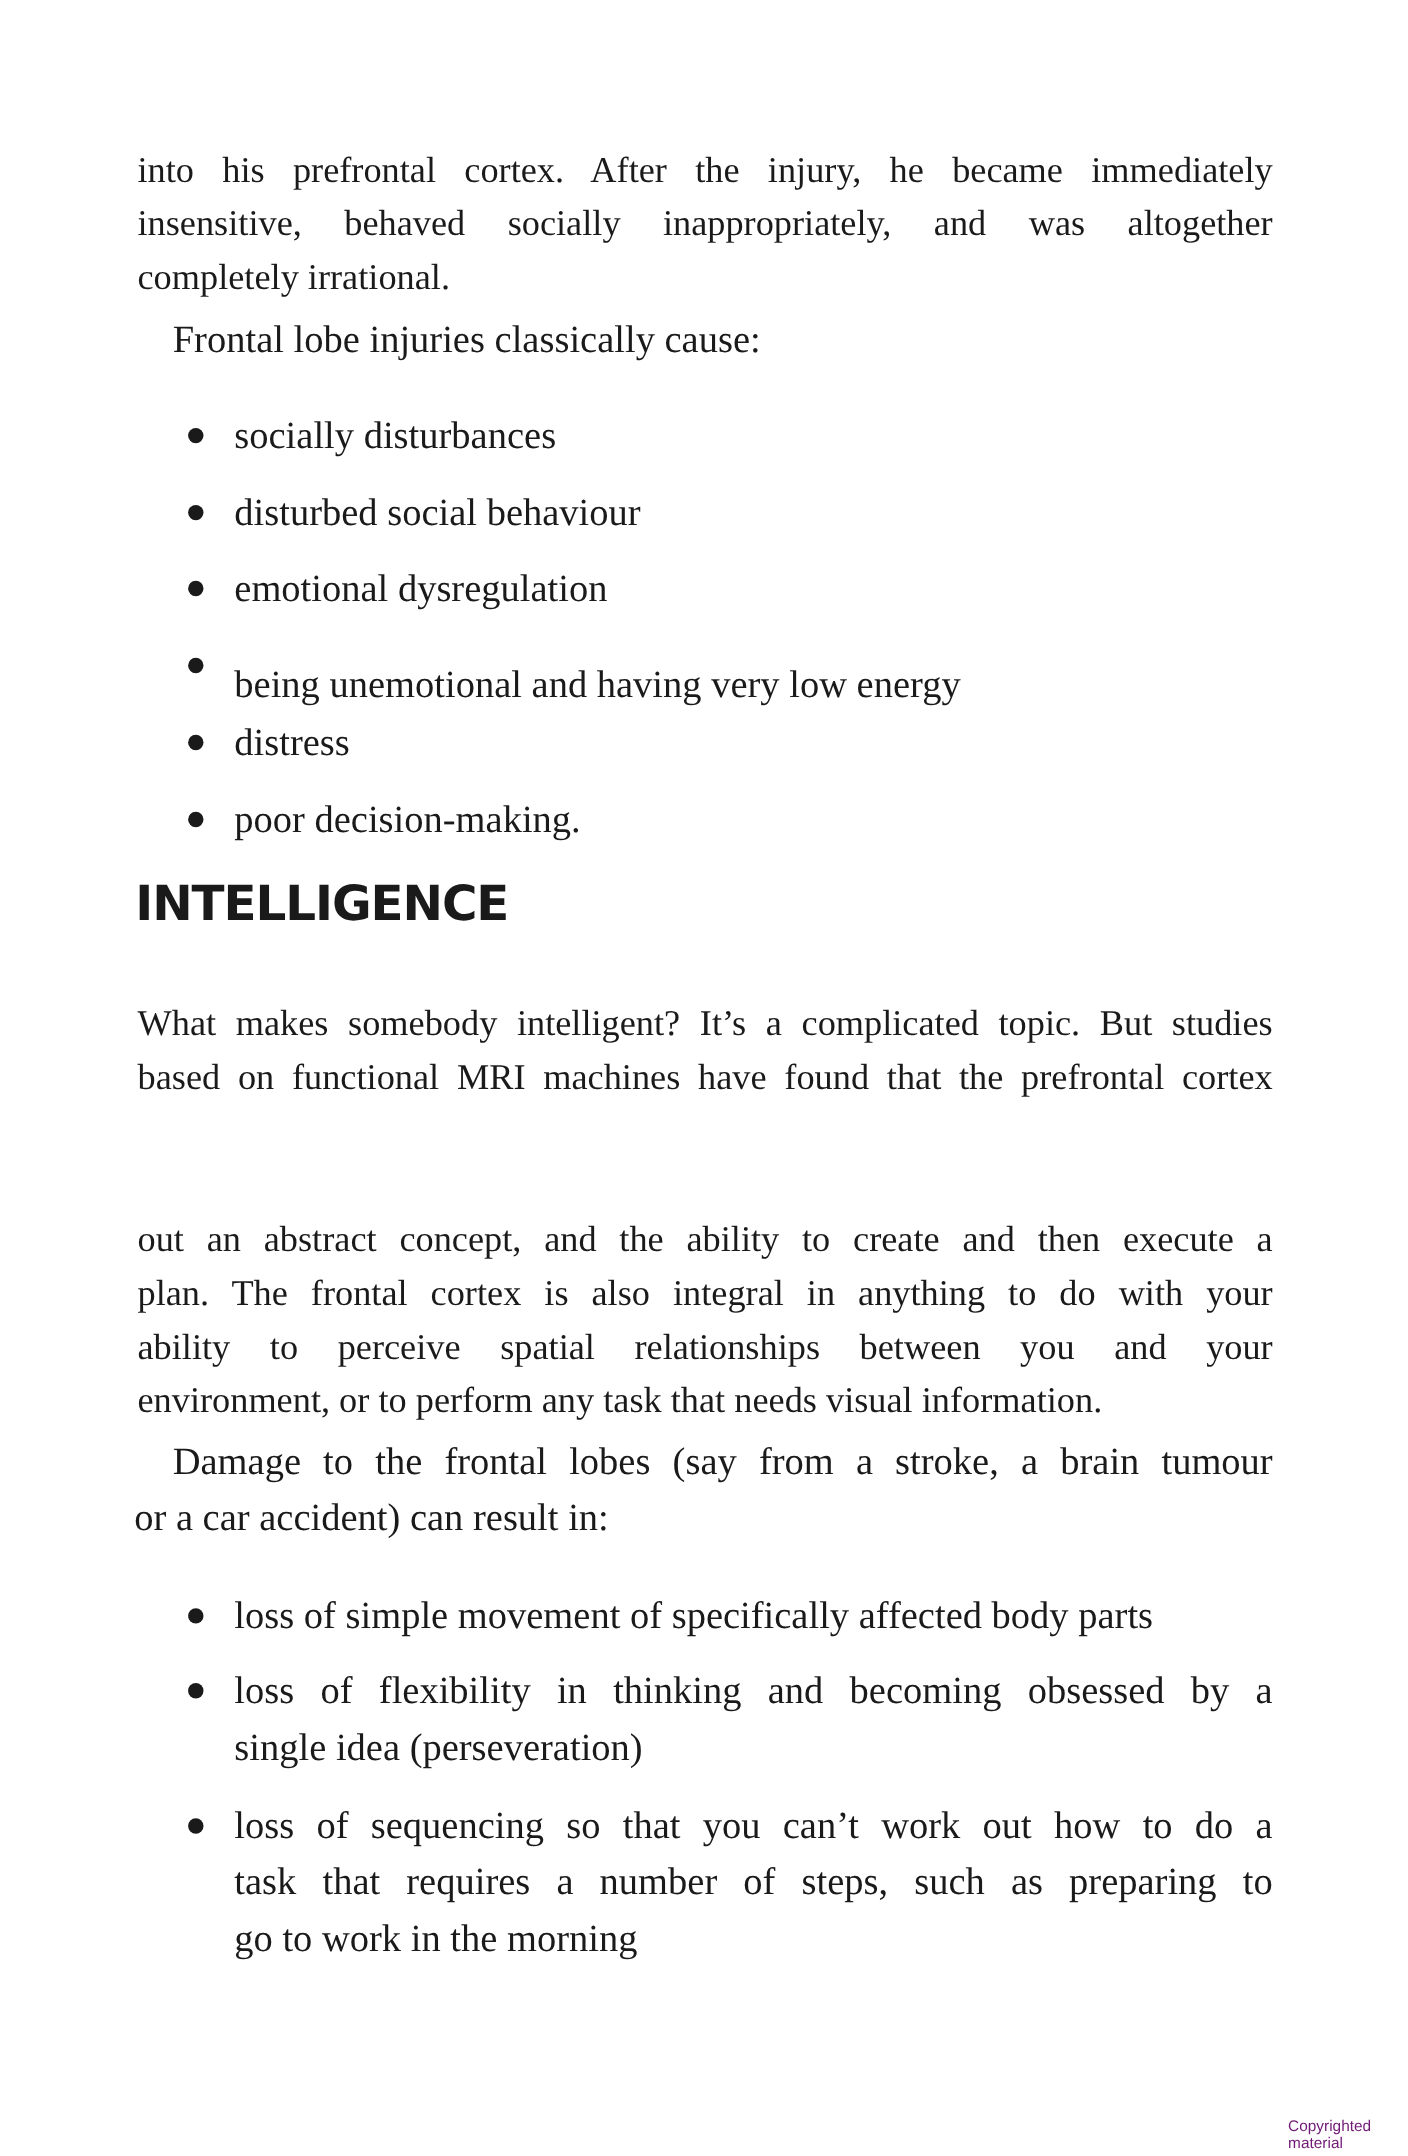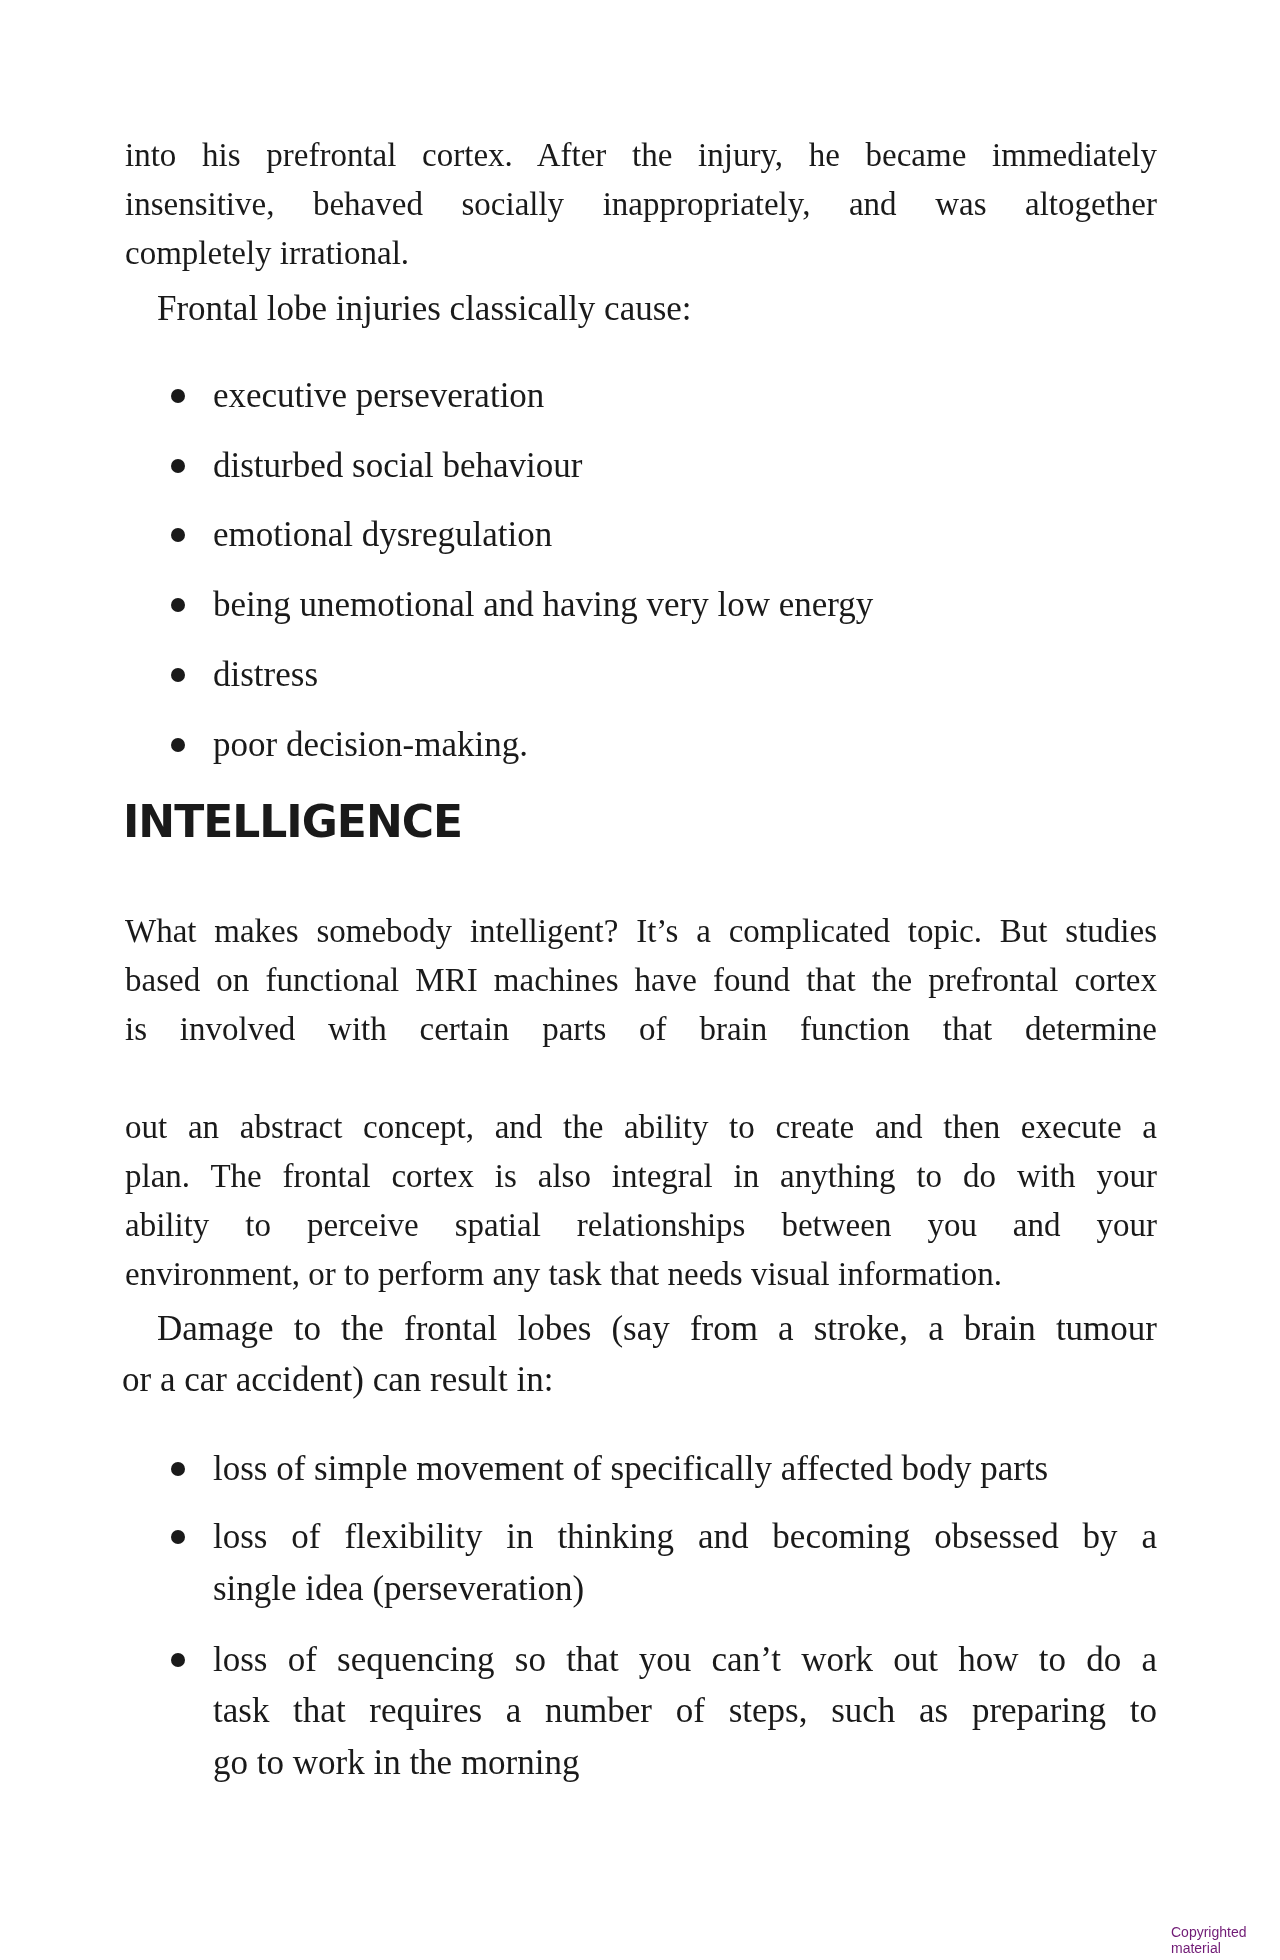--- a/index.html
+++ b/index.html
@@ -21,38 +21,37 @@
 <div class="page">
 
   <div class="just ser" style="top:131px">into his prefrontal cortex. After the injury, he became immediately</div>
   <div class="just ser" style="top:180px">insensitive, behaved socially inappropriately, and was altogether</div>
   <div class="just ser last" style="top:229px">completely irrational.</div>
 
   <div class="line ser" style="left:157px; top:284px">Frontal lobe injuries classically cause:</div>
 
   <div>
     <span class="bullet" style="top:389px"></span>
-    <div class="bl ser" style="top:371px">executive perseveration</div>
+    <div class="bl ser" style="top:371px">socially disturbances</div>
     <span class="bullet" style="top:459px"></span>
     <div class="bl ser" style="top:441px">disturbed social behaviour</div>
     <span class="bullet" style="top:528px"></span>
     <div class="bl ser" style="top:510px">emotional dysregulation</div>
     <span class="bullet" style="top:598px"></span>
-    <div class="bl ser" style="top:580px">being unemotional and having very low energy</div>
+    <div class="bl ser" style="top:598px">being unemotional and having very low energy</div>
     <span class="bullet" style="top:668px"></span>
     <div class="bl ser" style="top:650px">distress</div>
     <span class="bullet" style="top:738px"></span>
     <div class="bl ser" style="top:720px">poor decision-making.</div>
   </div>
 
   <div class="heading">INTELLIGENCE</div>
 
   <div class="just ser" style="top:956px">based on functional MRI machines have found that the prefrontal cortex</div>
   <div class="just ser" style="top:907px">What makes somebody intelligent? It’s a complicated topic. But studies</div>
-  <div class="just ser" style="top:1005px">is involved with certain parts of brain function that determine</div>
   <div class="just ser" style="top:1103px">out an abstract concept, and the ability to create and then execute a</div>
   <div class="just ser" style="top:1152px">plan. The frontal cortex is also integral in anything to do with your</div>
   <div class="just ser" style="top:1201px">ability to perceive spatial relationships between you and your</div>
   <div class="just ser last" style="top:1250px">environment, or to perform any task that needs visual information.</div>
 
   <div class="line ser" style="left:157px; top:1304px; width:1000px; text-align:justify; text-align-last:justify;">Damage to the frontal lobes (say from a stroke, a brain tumour</div>
   <div class="line ser" style="left:122px; top:1355px">or a car accident) can result in:</div>
 
   <div>
     <span class="bullet" style="top:1462px"></span>

